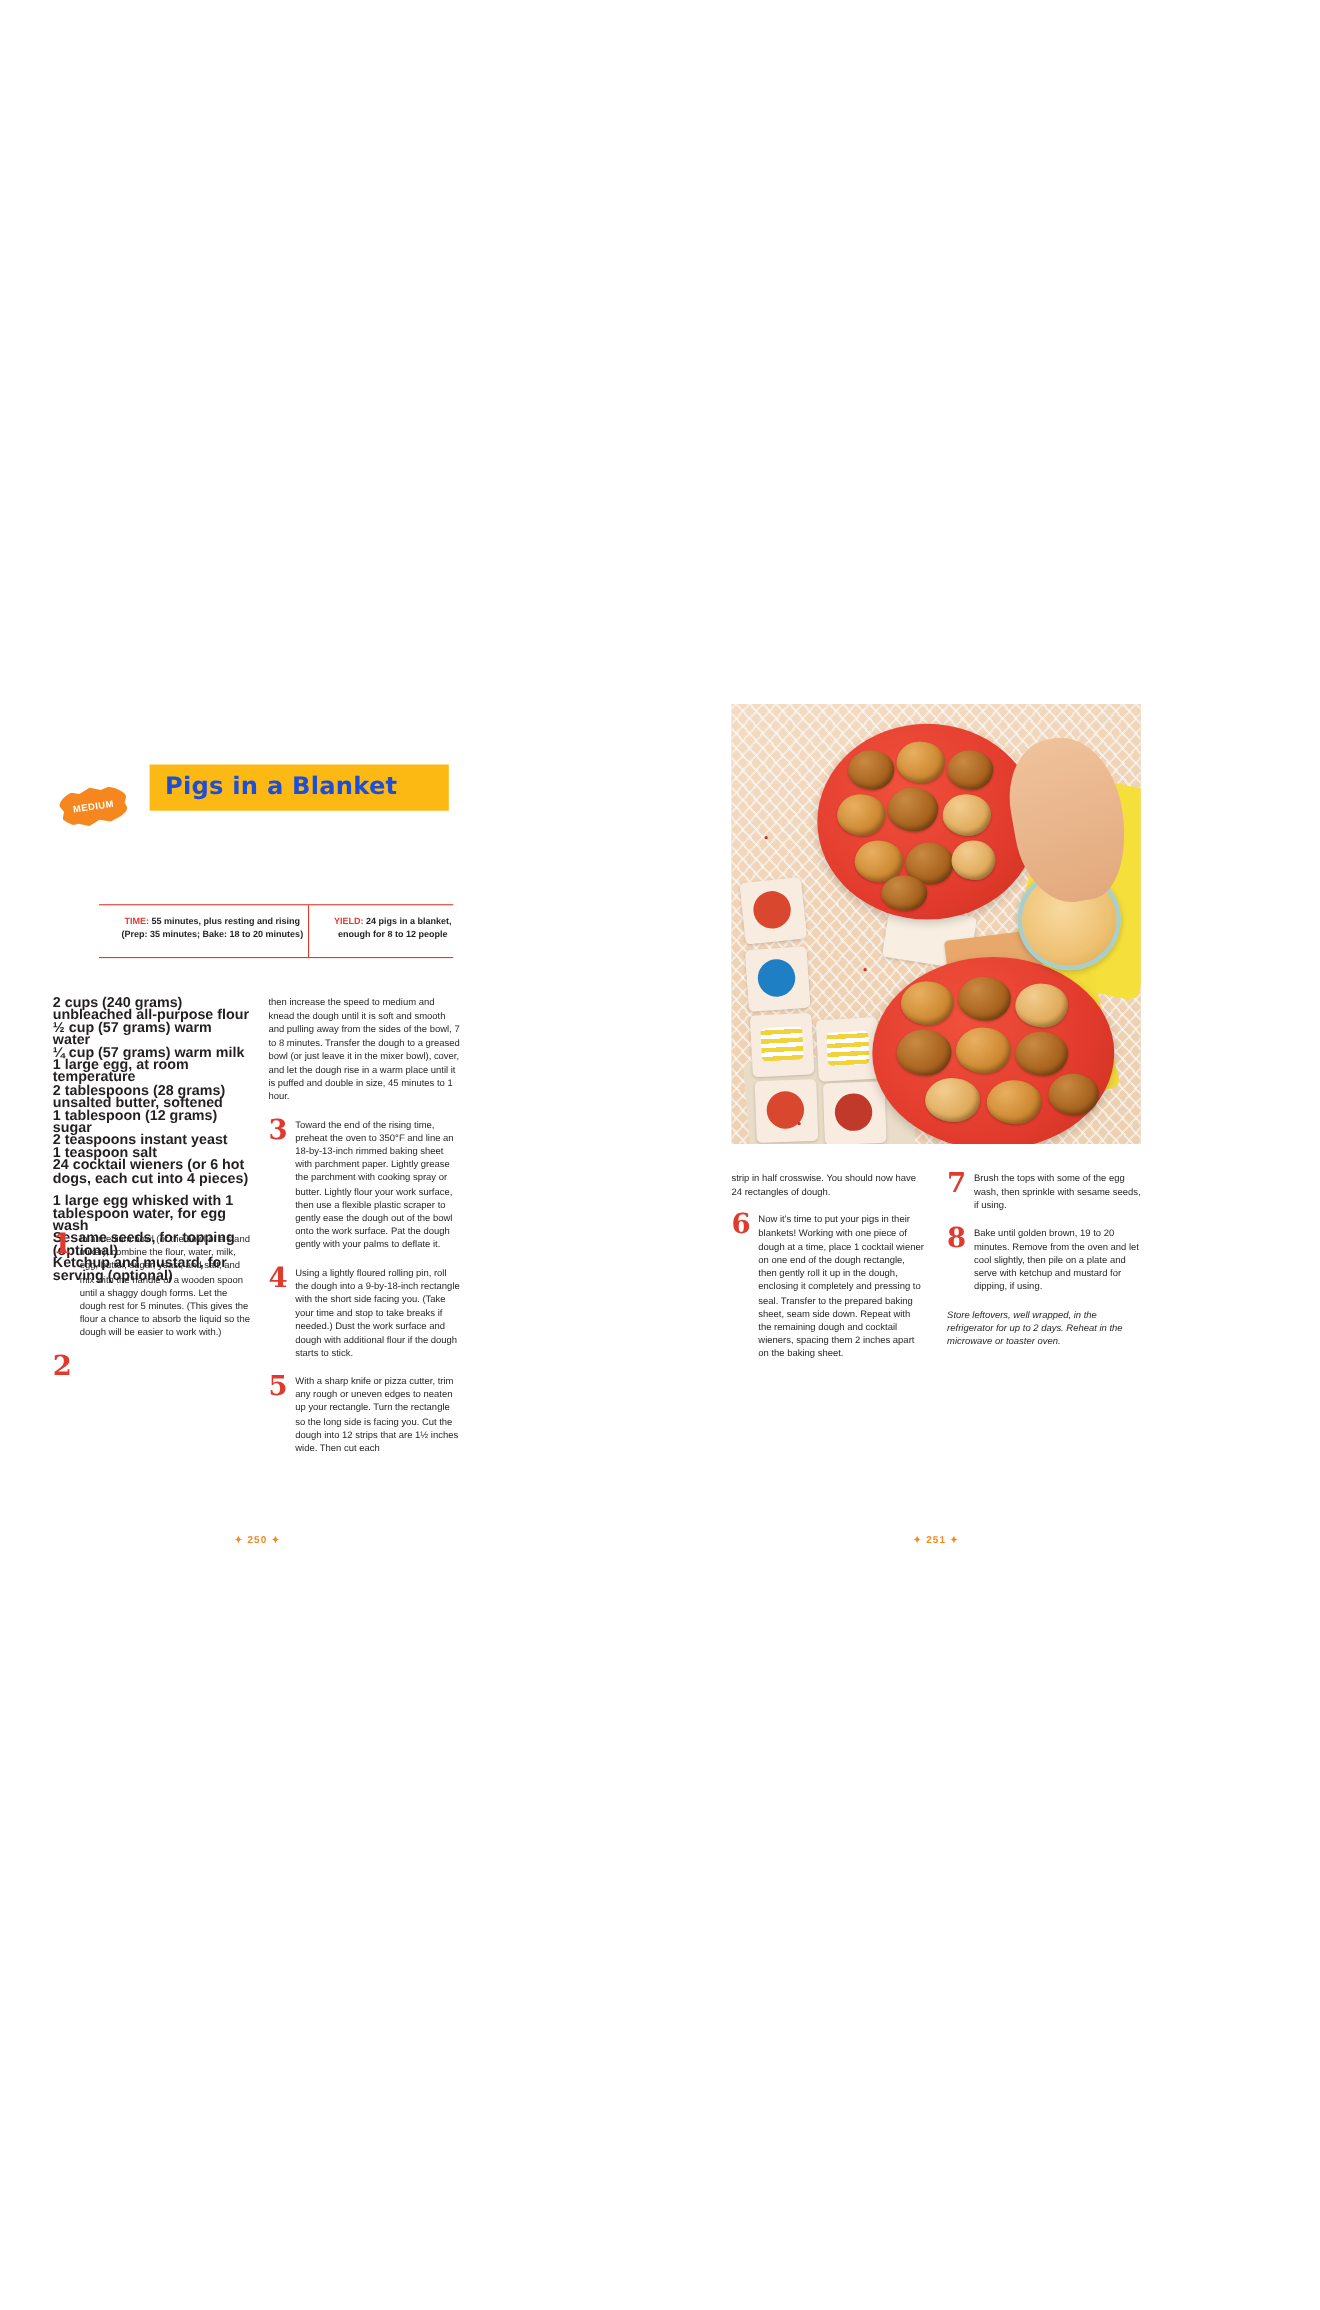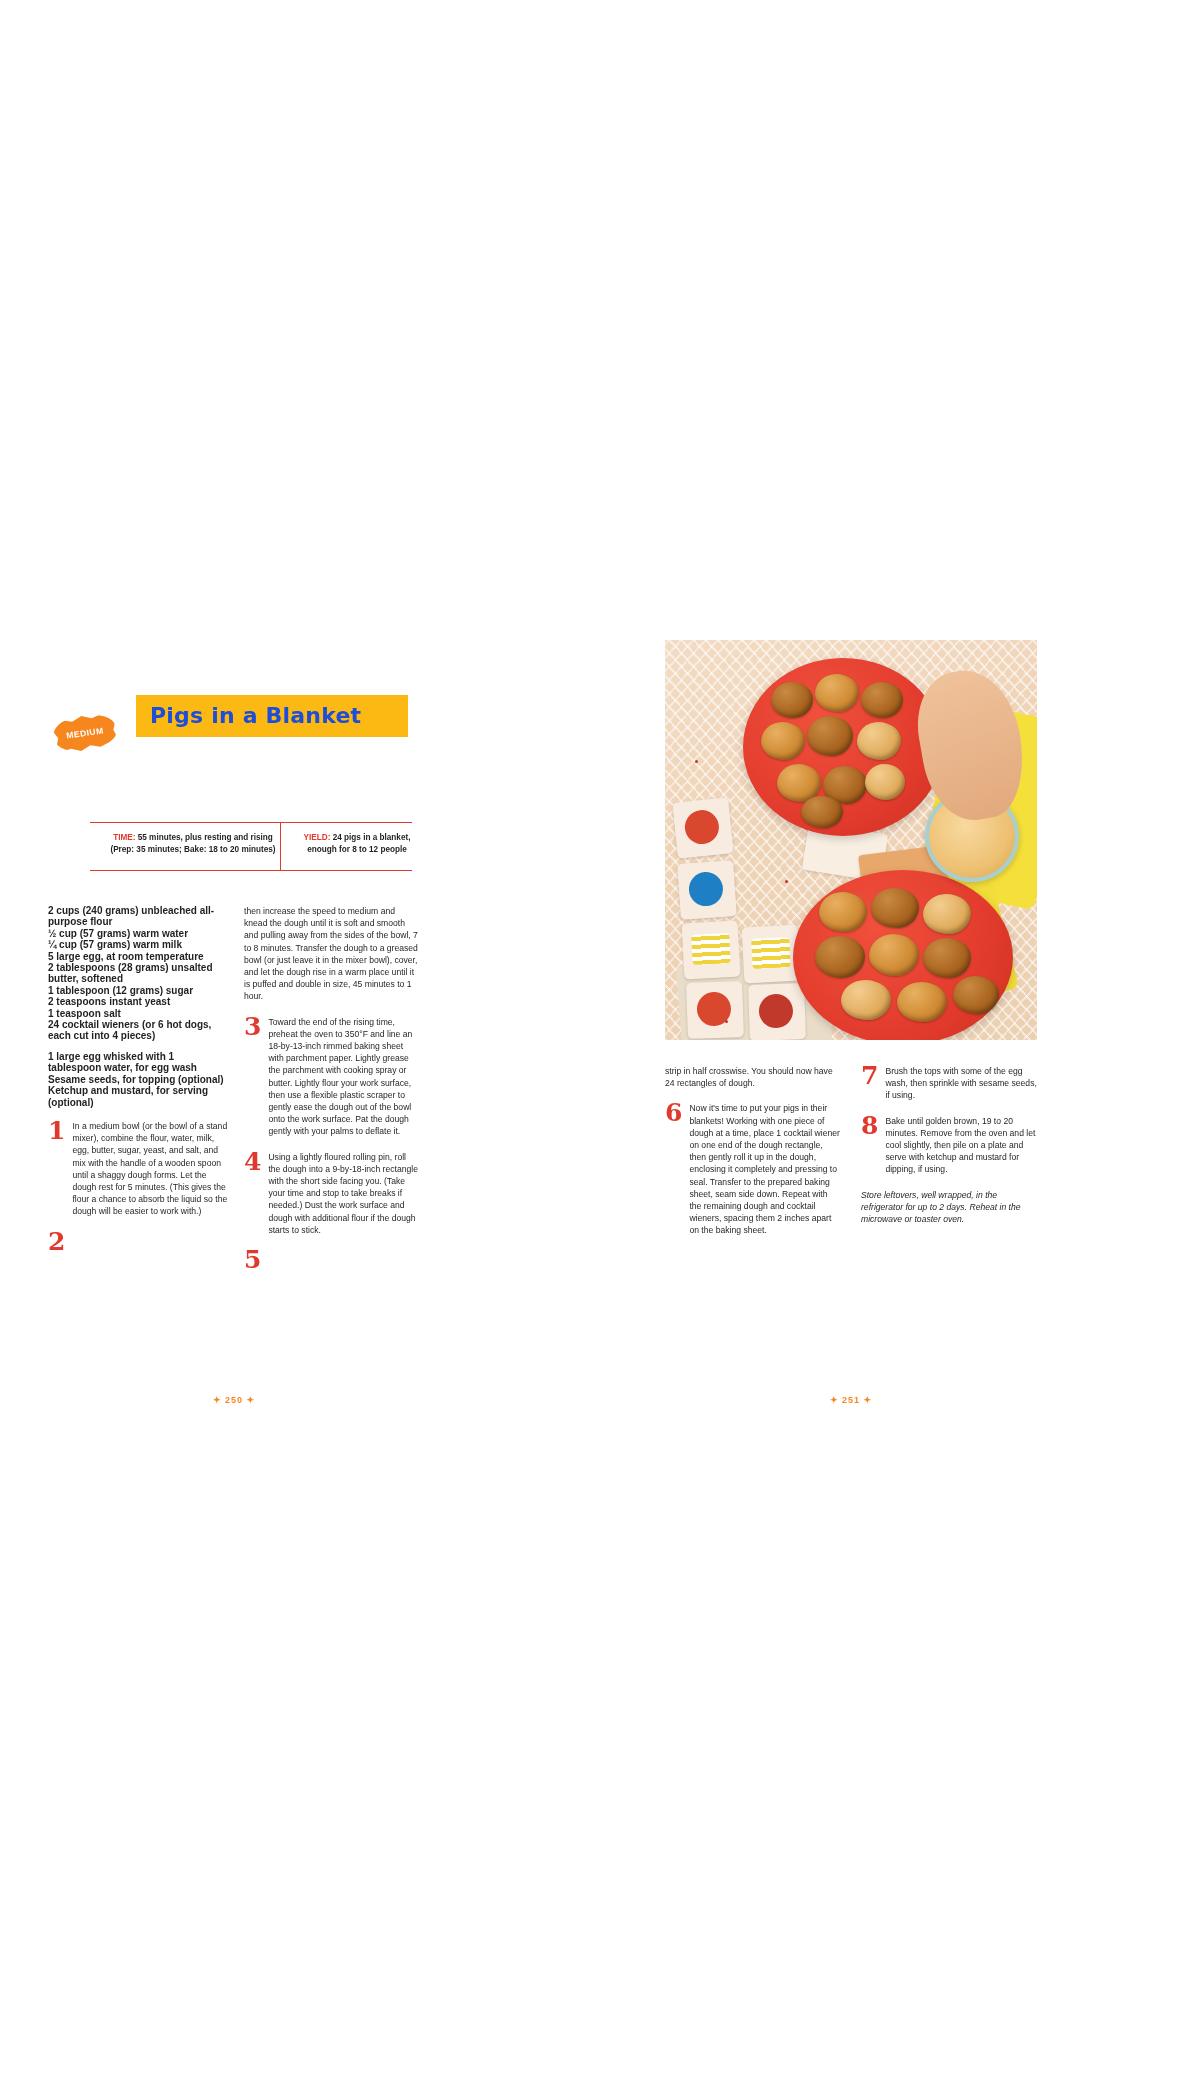--- a/index.html
+++ b/index.html
@@ -119,21 +119,21 @@
   }
   .meta-time { left: 60px; width: 170px; }
   .meta-yield { left: 244px; width: 130px; }
 
   
   .ingredients {
     position: absolute;
     left: 0px;
     top: 265px;
     width: 180px;
-    font-size: 10px;
+    font-size: 13px;
     line-height: 11.4px;
     font-weight: bold;
     color: #231f20;
   }
   .ingredients p { margin: 0 0 0 0; }
   .ingredients p.gap { margin-top: 9px; }
 
   
   .steps-col {
     position: absolute;
@@ -346,21 +346,21 @@
     <div class="meta-col meta-yield">
       <span class="lbl">YIELD:</span>
       <span>24 pigs in a blanket,</span><br>
       <span>enough for 8 to 12 people</span>
     </div>
 
     <div class="ingredients">
       <p>2 cups (240 grams) unbleached all-purpose flour</p>
       <p>½ cup (57 grams) warm water</p>
       <p>¼ cup (57 grams) warm milk</p>
-      <p>5 large egg, at room temperature</p>
+      <p>1 large egg, at room temperature</p>
       <p>2 tablespoons (28 grams) unsalted butter, softened</p>
       <p>1 tablespoon (12 grams) sugar</p>
       <p>2 teaspoons instant yeast</p>
       <p>1 teaspoon salt</p>
       <p>24 cocktail wieners (or 6 hot dogs, each cut into 4 pieces)</p>
       <p class="gap">1 large egg whisked with 1 tablespoon water, for egg wash</p>
       <p>Sesame seeds, for topping (optional)</p>
       <p>Ketchup and mustard, for serving (optional)</p>
     </div>
 
@@ -379,20 +379,21 @@
       <div class="step">
         <span class="num">3</span>
         <span class="txt">Toward the end of the rising time, preheat the oven to 350°F and line an 18-by-13-inch rimmed baking sheet with parchment paper. Lightly grease the parchment with cooking spray or butter. Lightly flour your work surface, then use a flexible plastic scraper to gently ease the dough out of the bowl onto the work surface. Pat the dough gently with your palms to deflate it.</span>
       </div>
       <div class="step">
         <span class="num">4</span>
         <span class="txt">Using a lightly floured rolling pin, roll the dough into a 9-by-18-inch rectangle with the short side facing you. (Take your time and stop to take breaks if needed.) Dust the work surface and dough with additional flour if the dough starts to stick.</span>
       </div>
       <div class="step">
         <span class="num">5</span>
+        <span class="txt">With a sharp knife or pizza cutter, trim any rough or uneven edges to neaten up your rectangle. Turn the rectangle so the long side is facing you. Cut the dough into 12 strips that are 1½ inches wide. Then cut each</span>
       </div>
     </div>
 
     <div class="folio folio-left">✦ 250 ✦</div>
   </div>
 
   <div class="page-right">
 
     <div class="photo">
       <div class="ph-bg"></div>

